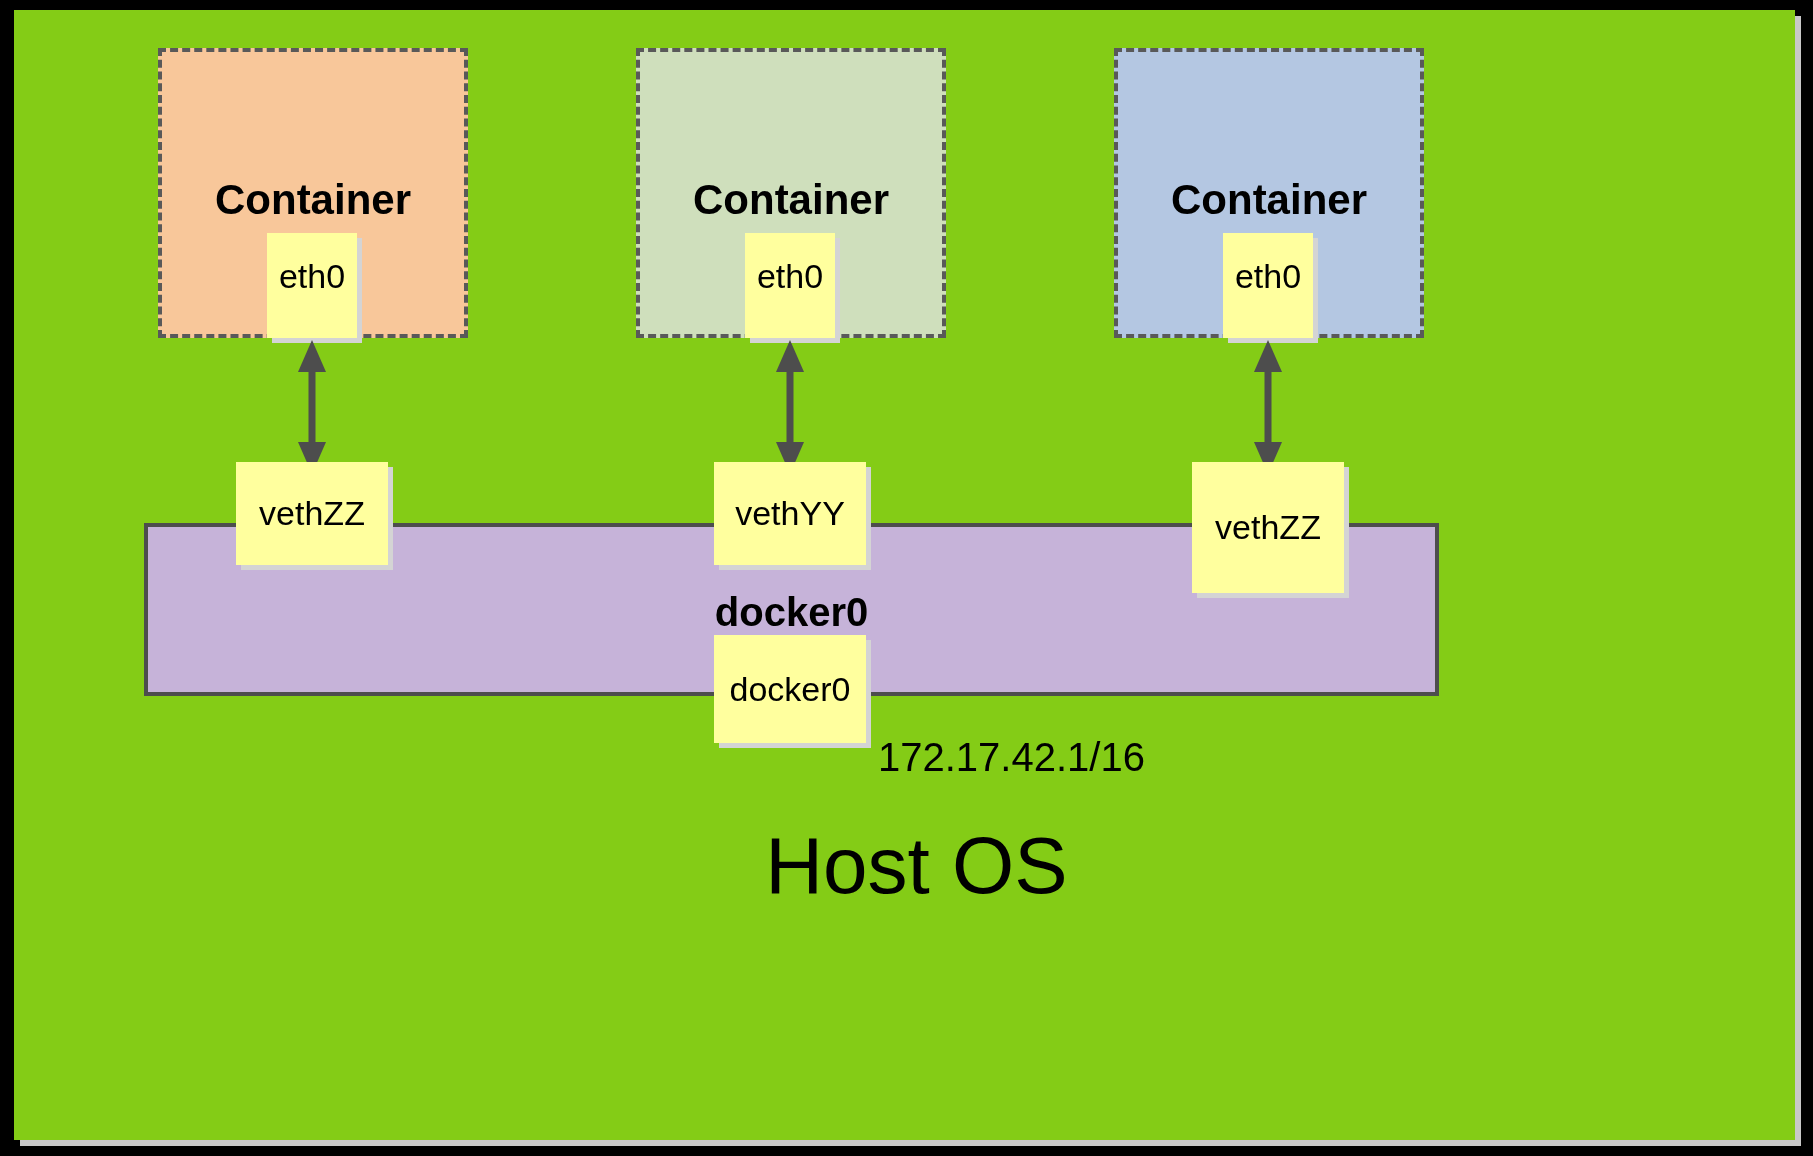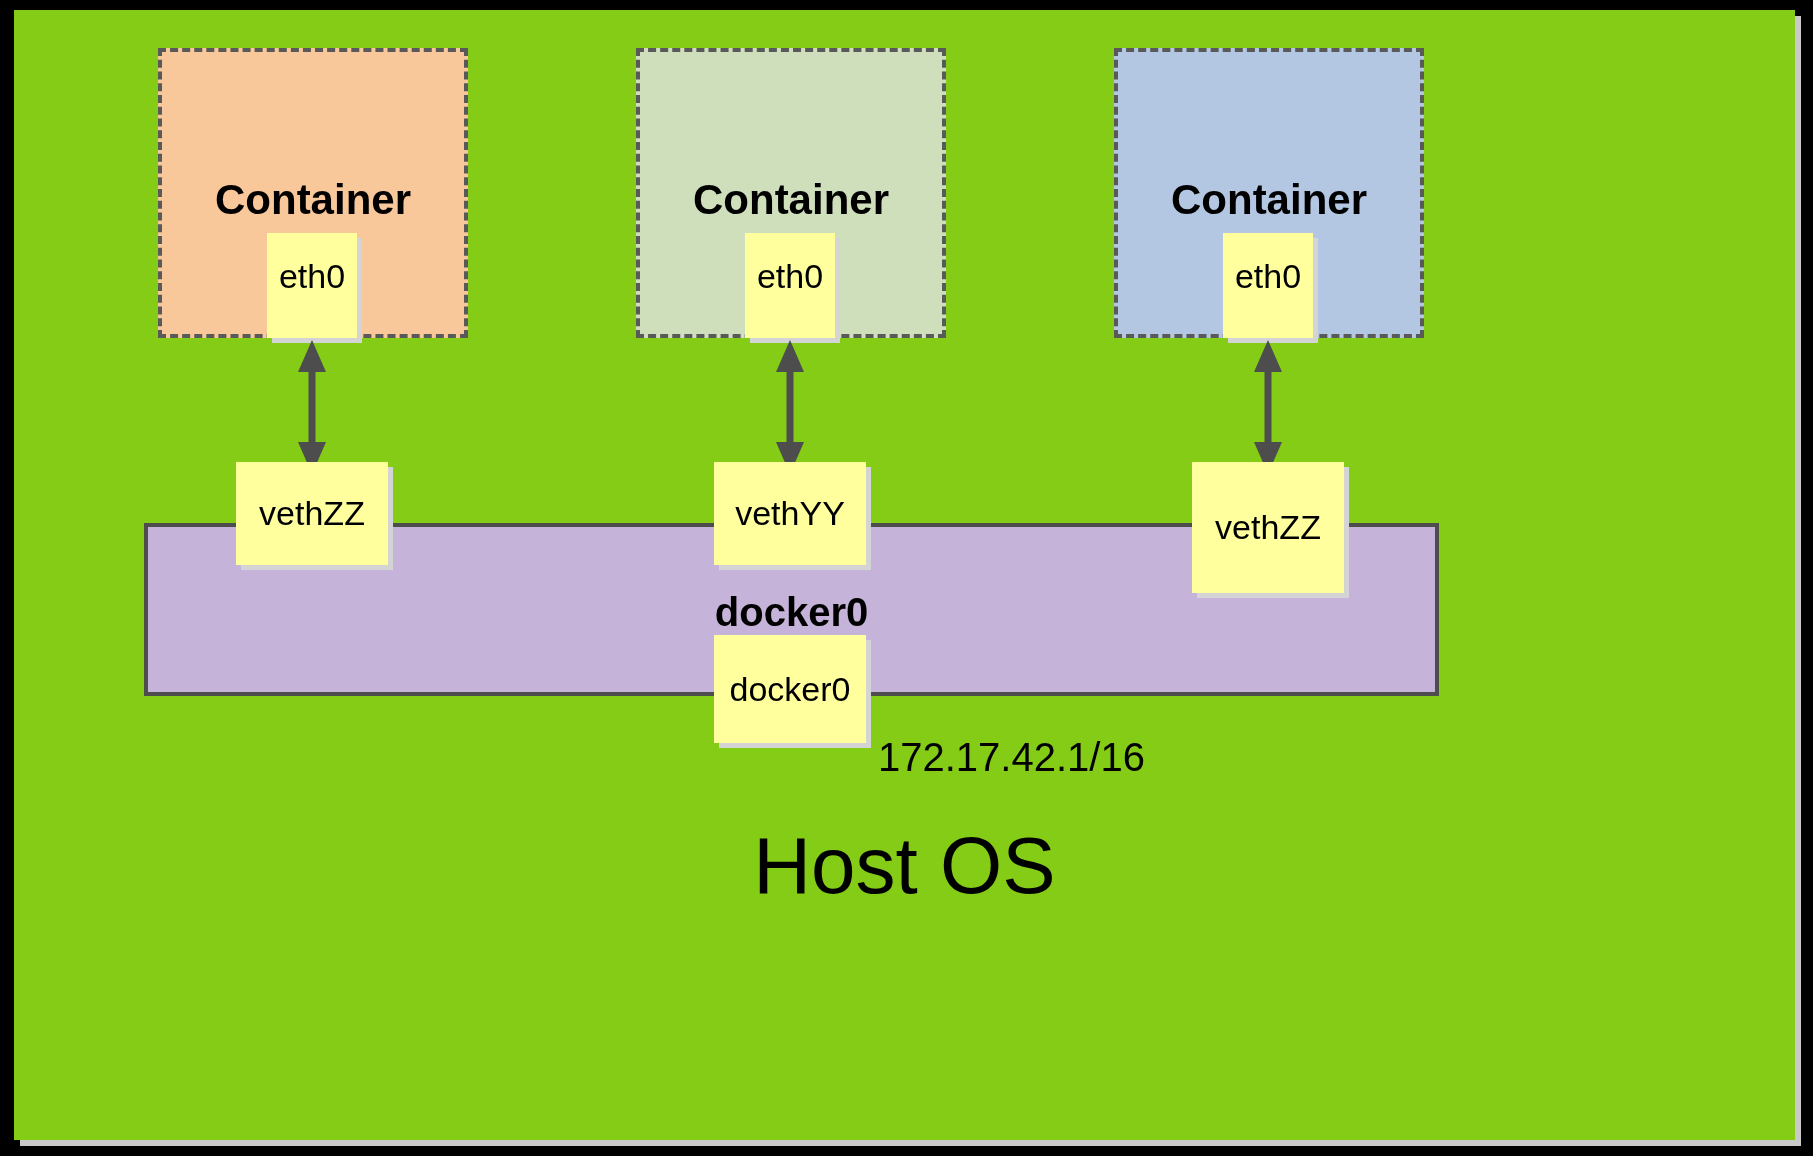--- a/index.html
+++ b/index.html
@@ -85,20 +85,21 @@
     font-size: 40px;
     color: #000000;
     white-space: nowrap;
   }
   #host-os {
     position: absolute;
     text-align: center;
     font-size: 80px;
     color: #000000;
     white-space: nowrap;
+    margin-left: 12px;
   }
 </style>
 </head>
 <body>
 
 <div id="canvas">
   <div id="page">
 
     <div class="container-box" style="left:144px; top:38px; width:310px; height:290px; background:#f8c79a;">
       <div class="container-title" style="top:124px;">Container</div>

